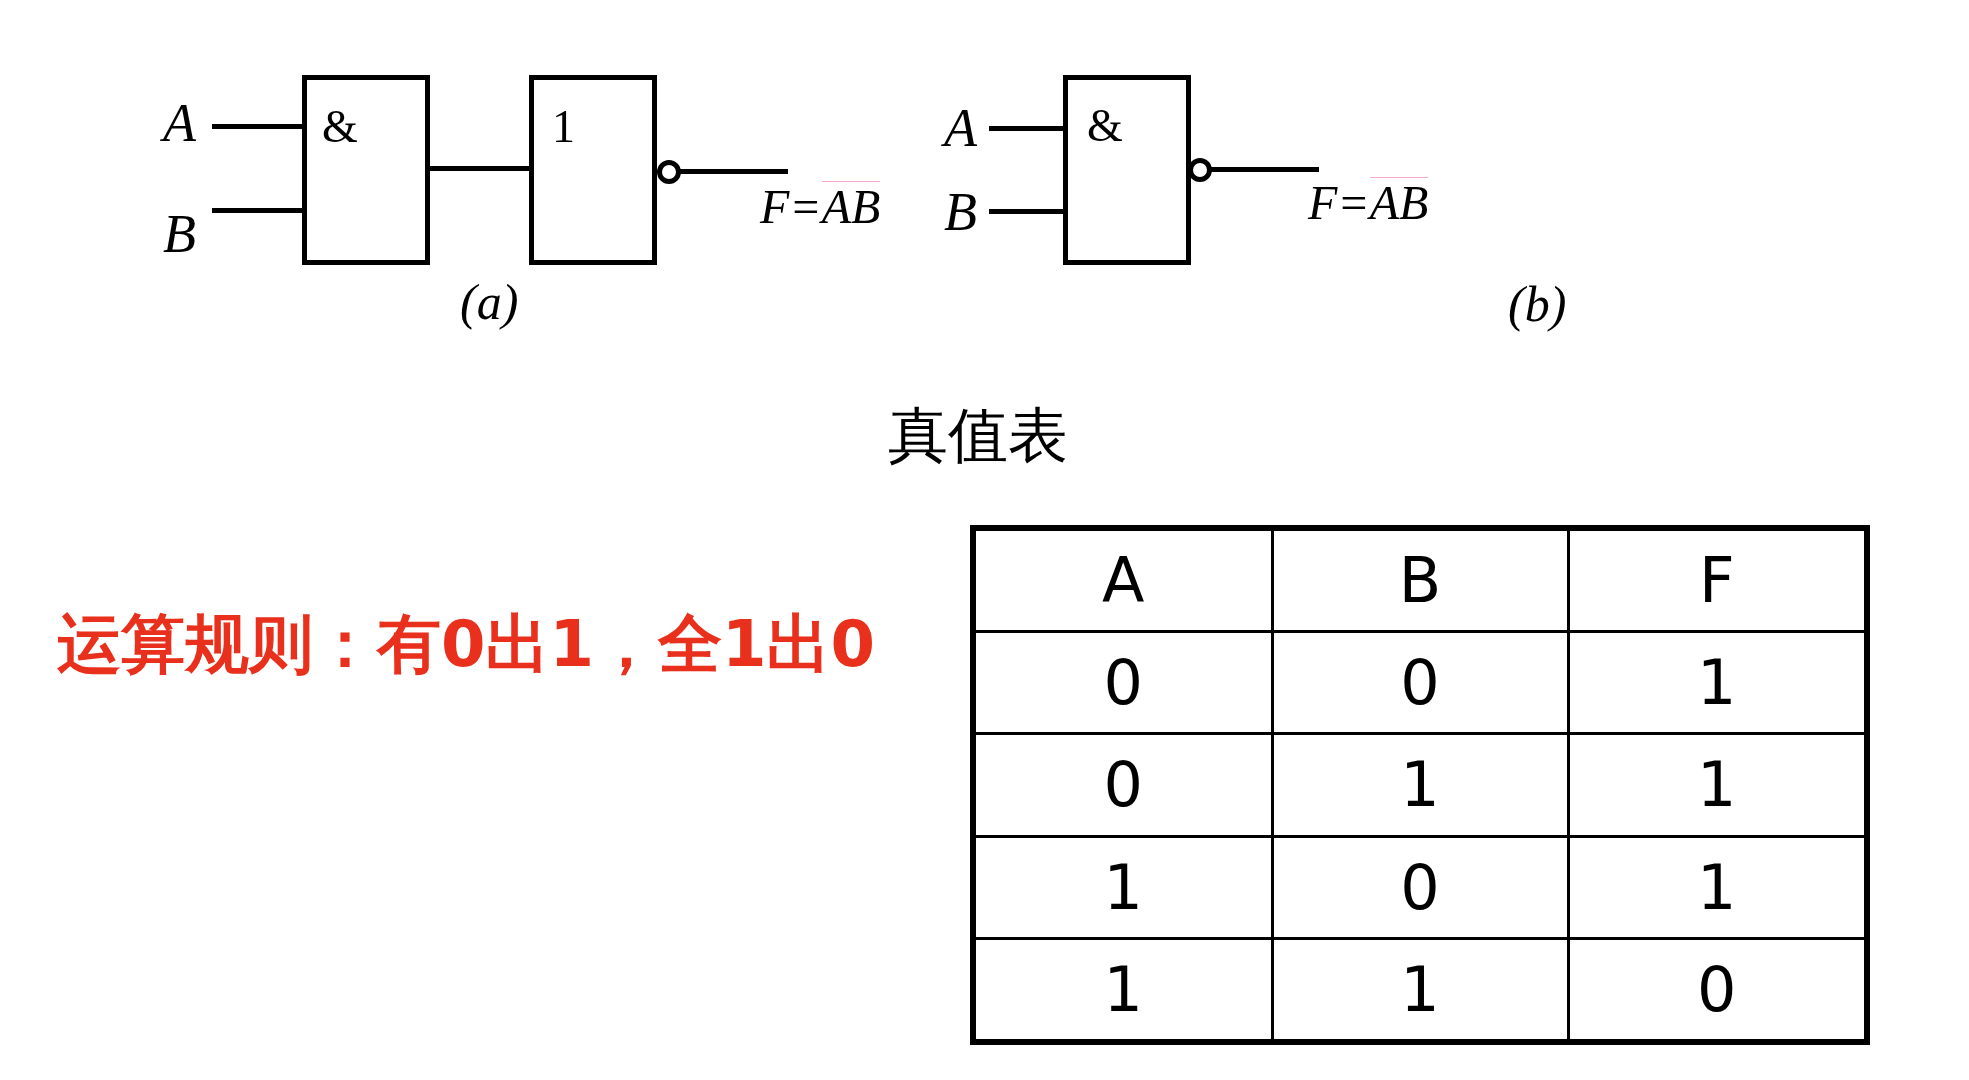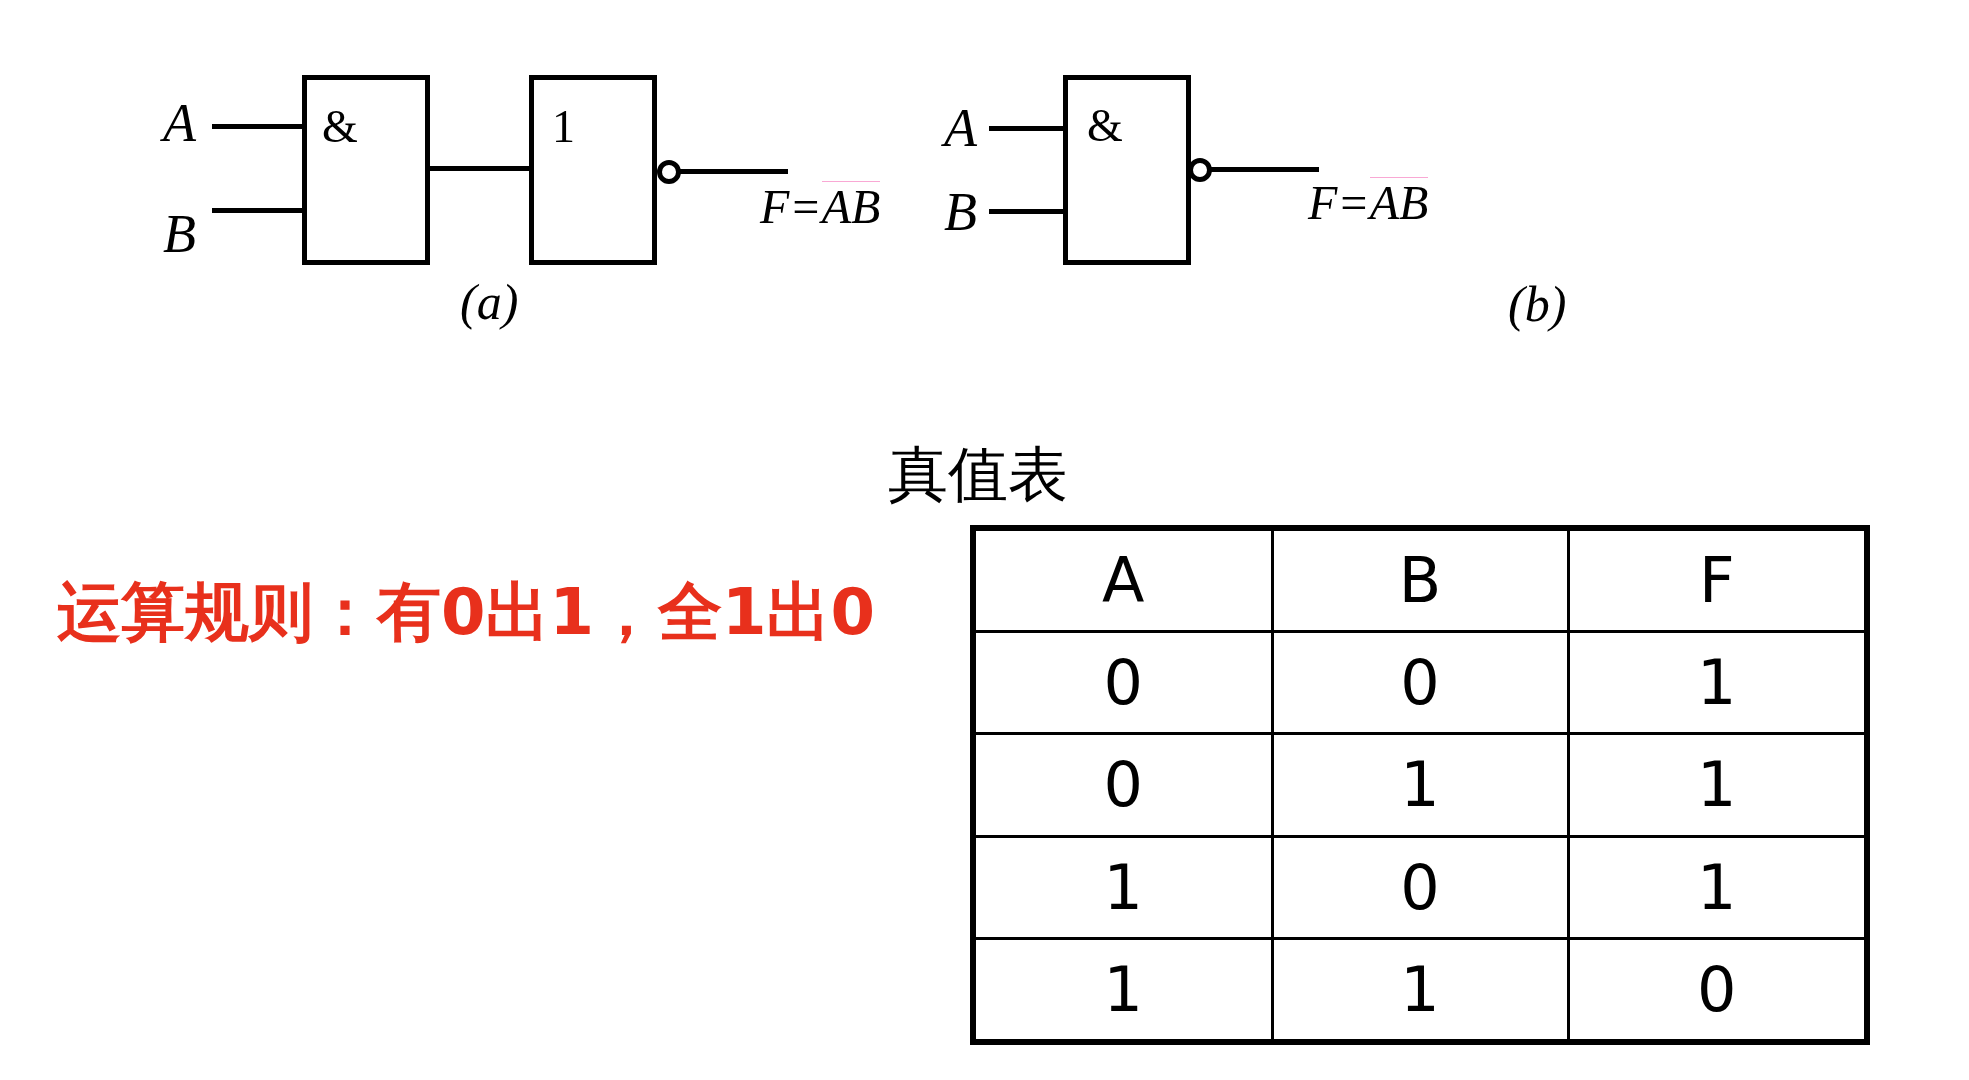--- a/index.html
+++ b/index.html
@@ -171,21 +171,21 @@
 
     <div class="wire-h" style="left:1211px; top:167px; width:108px;"></div>
 
     <div class="out-expr" style="left:1308px; top:177px; font-size:48px;">
       <span class="it">F=</span><span class="ovl it">AB</span>
     </div>
 
     <div class="sub-label" style="left:1508px; top:279px; font-size:50px;">(b)</div>
   </div>
 
-  <div class="tt-title" style="left:888px; top:405px; font-size:60px;margin-top:39px;">真值表</div>
+  <div class="tt-title" style="left:888px; top:405px; font-size:60px;">真值表</div>
 
   <div class="tt-wrap" style="left:970px; top:525px; width:900px; height:520px;">
     <table class="tt">
       <tbody>
           <tr>
         <td>A</td>
         <td>B</td>
         <td>F</td>
       </tr>
       <tr>
@@ -205,15 +205,15 @@
       </tr>
       <tr>
         <td>1</td>
         <td>1</td>
         <td>0</td>
       </tr>
     </tbody>
       </table>
   </div>
 
-  <div class="rule-text" style="left:57px; top:580px; font-size:64px;">运算规则：有0出1，全1出0</div>
+  <div class="rule-text" style="left:57px; top:612px; font-size:64px;">运算规则：有0出1，全1出0</div>
 
 </div>
 
 </body></html>

